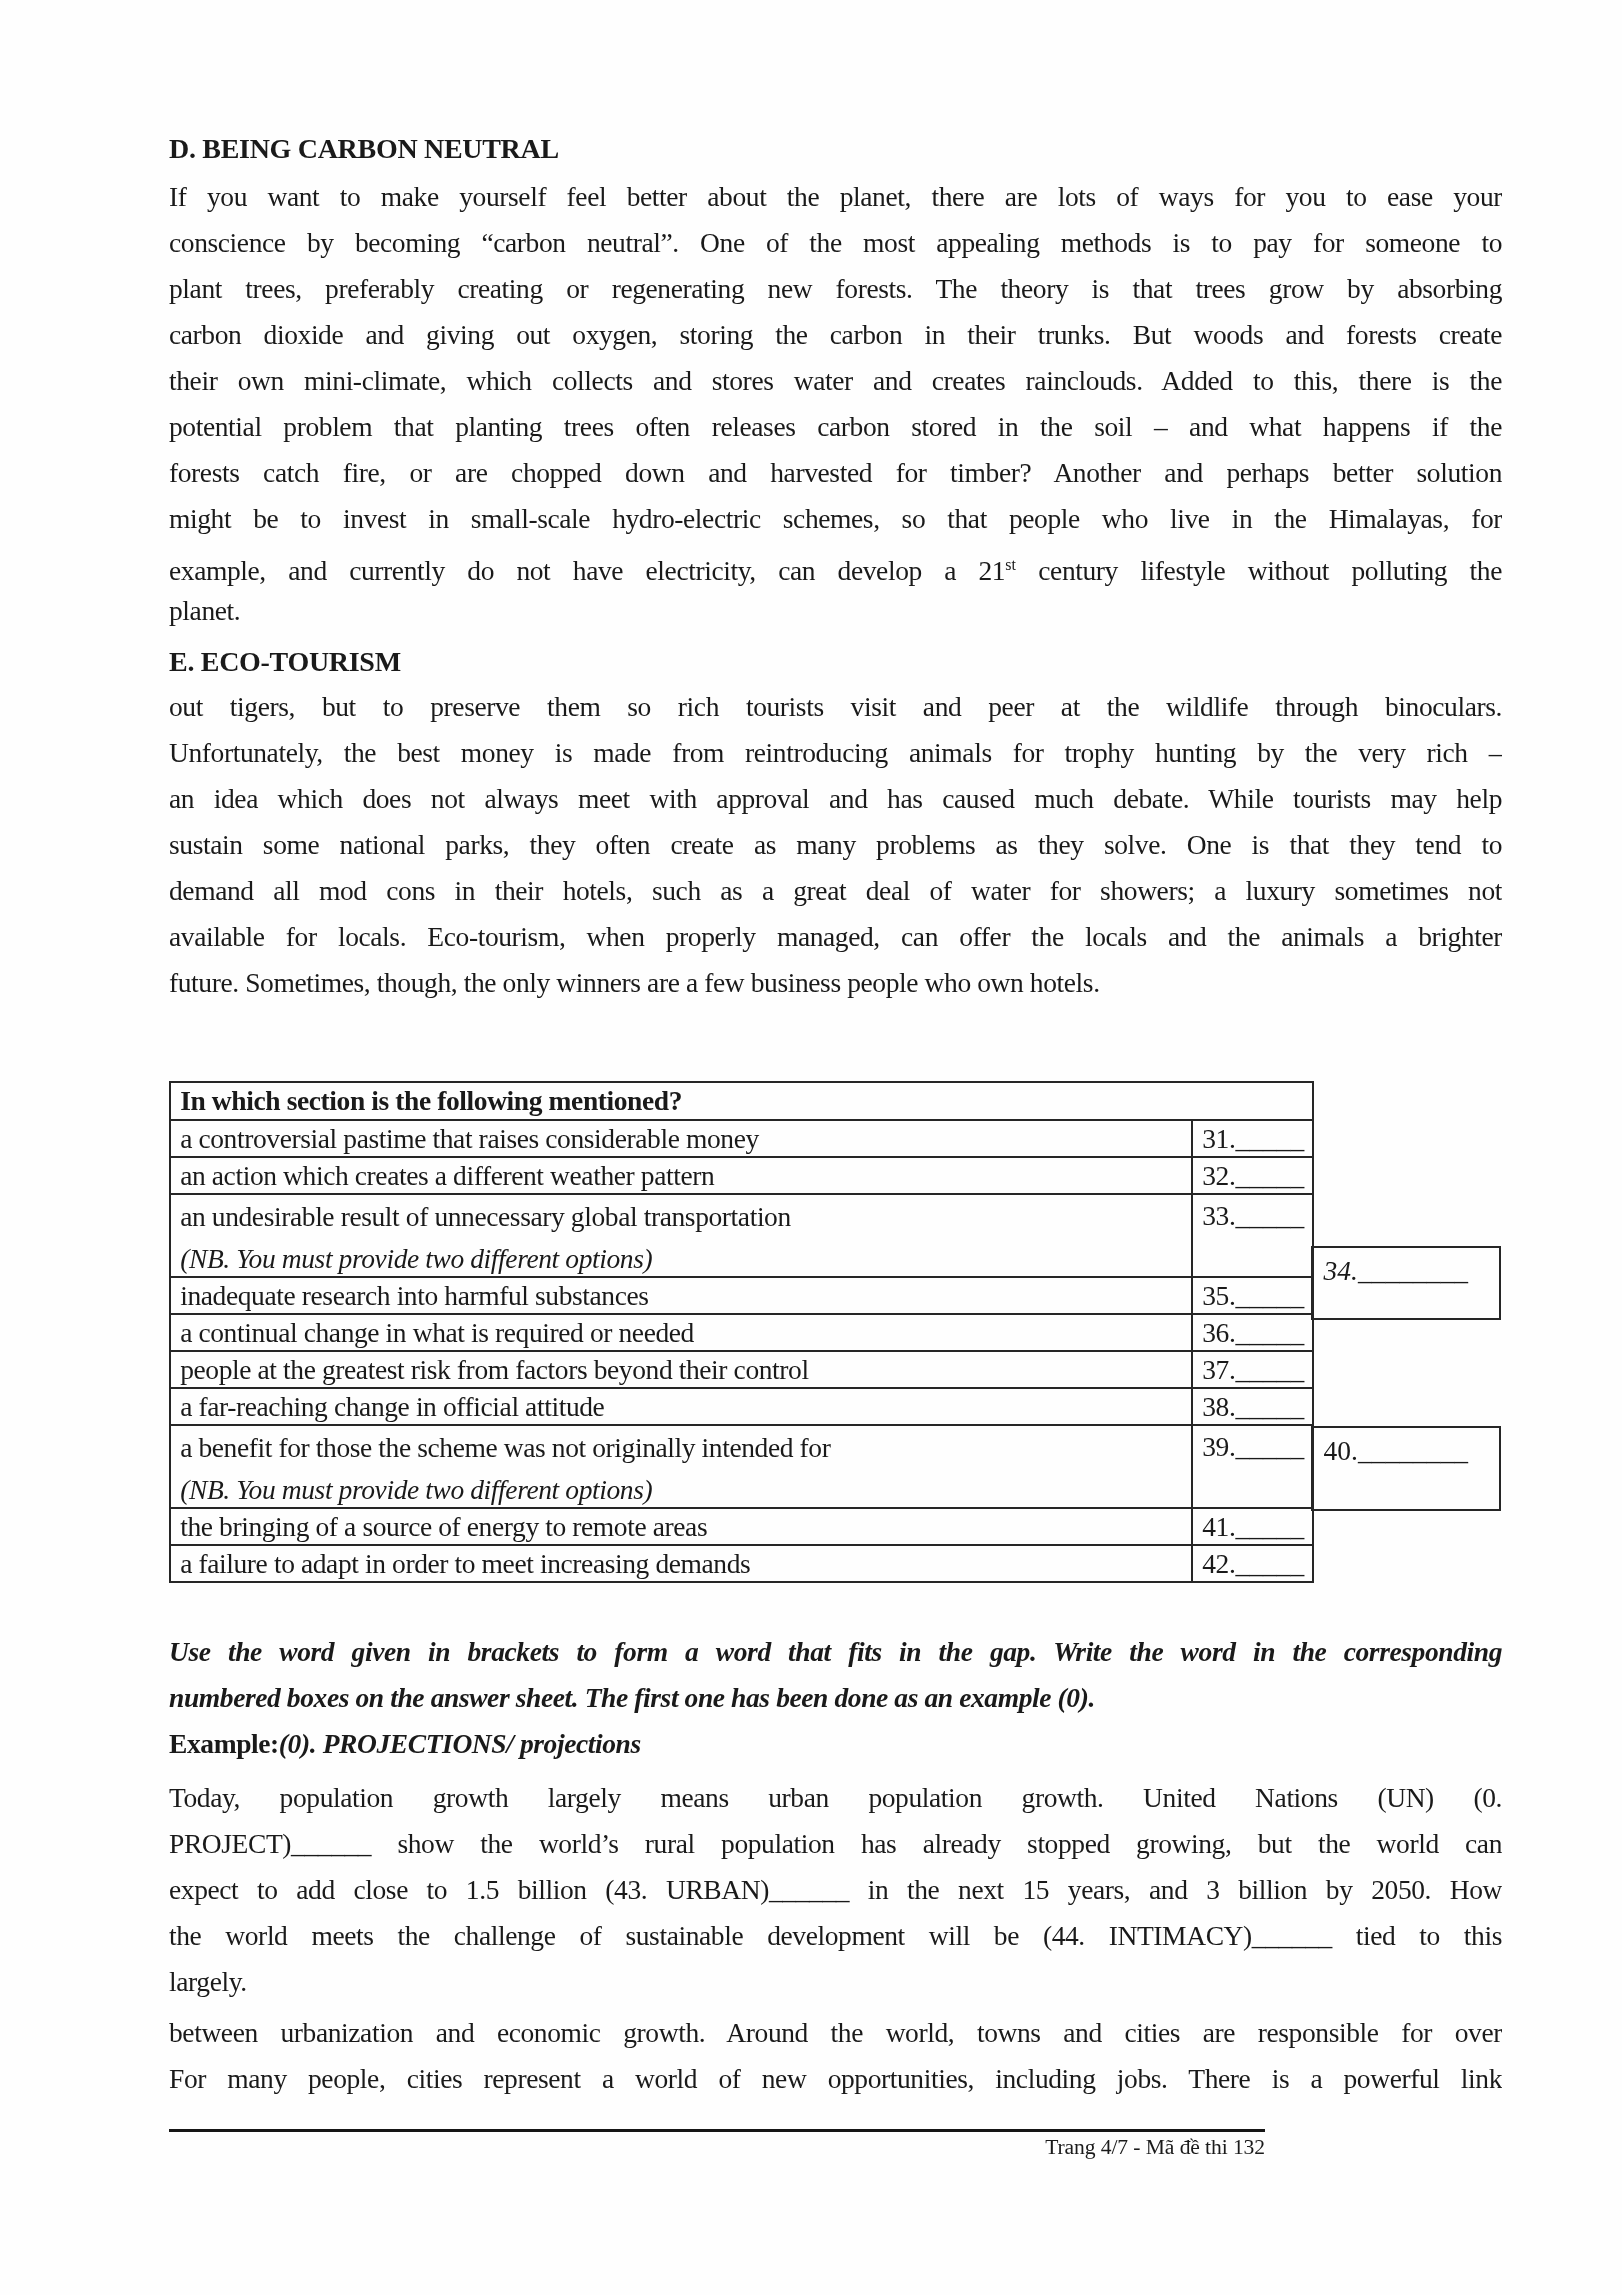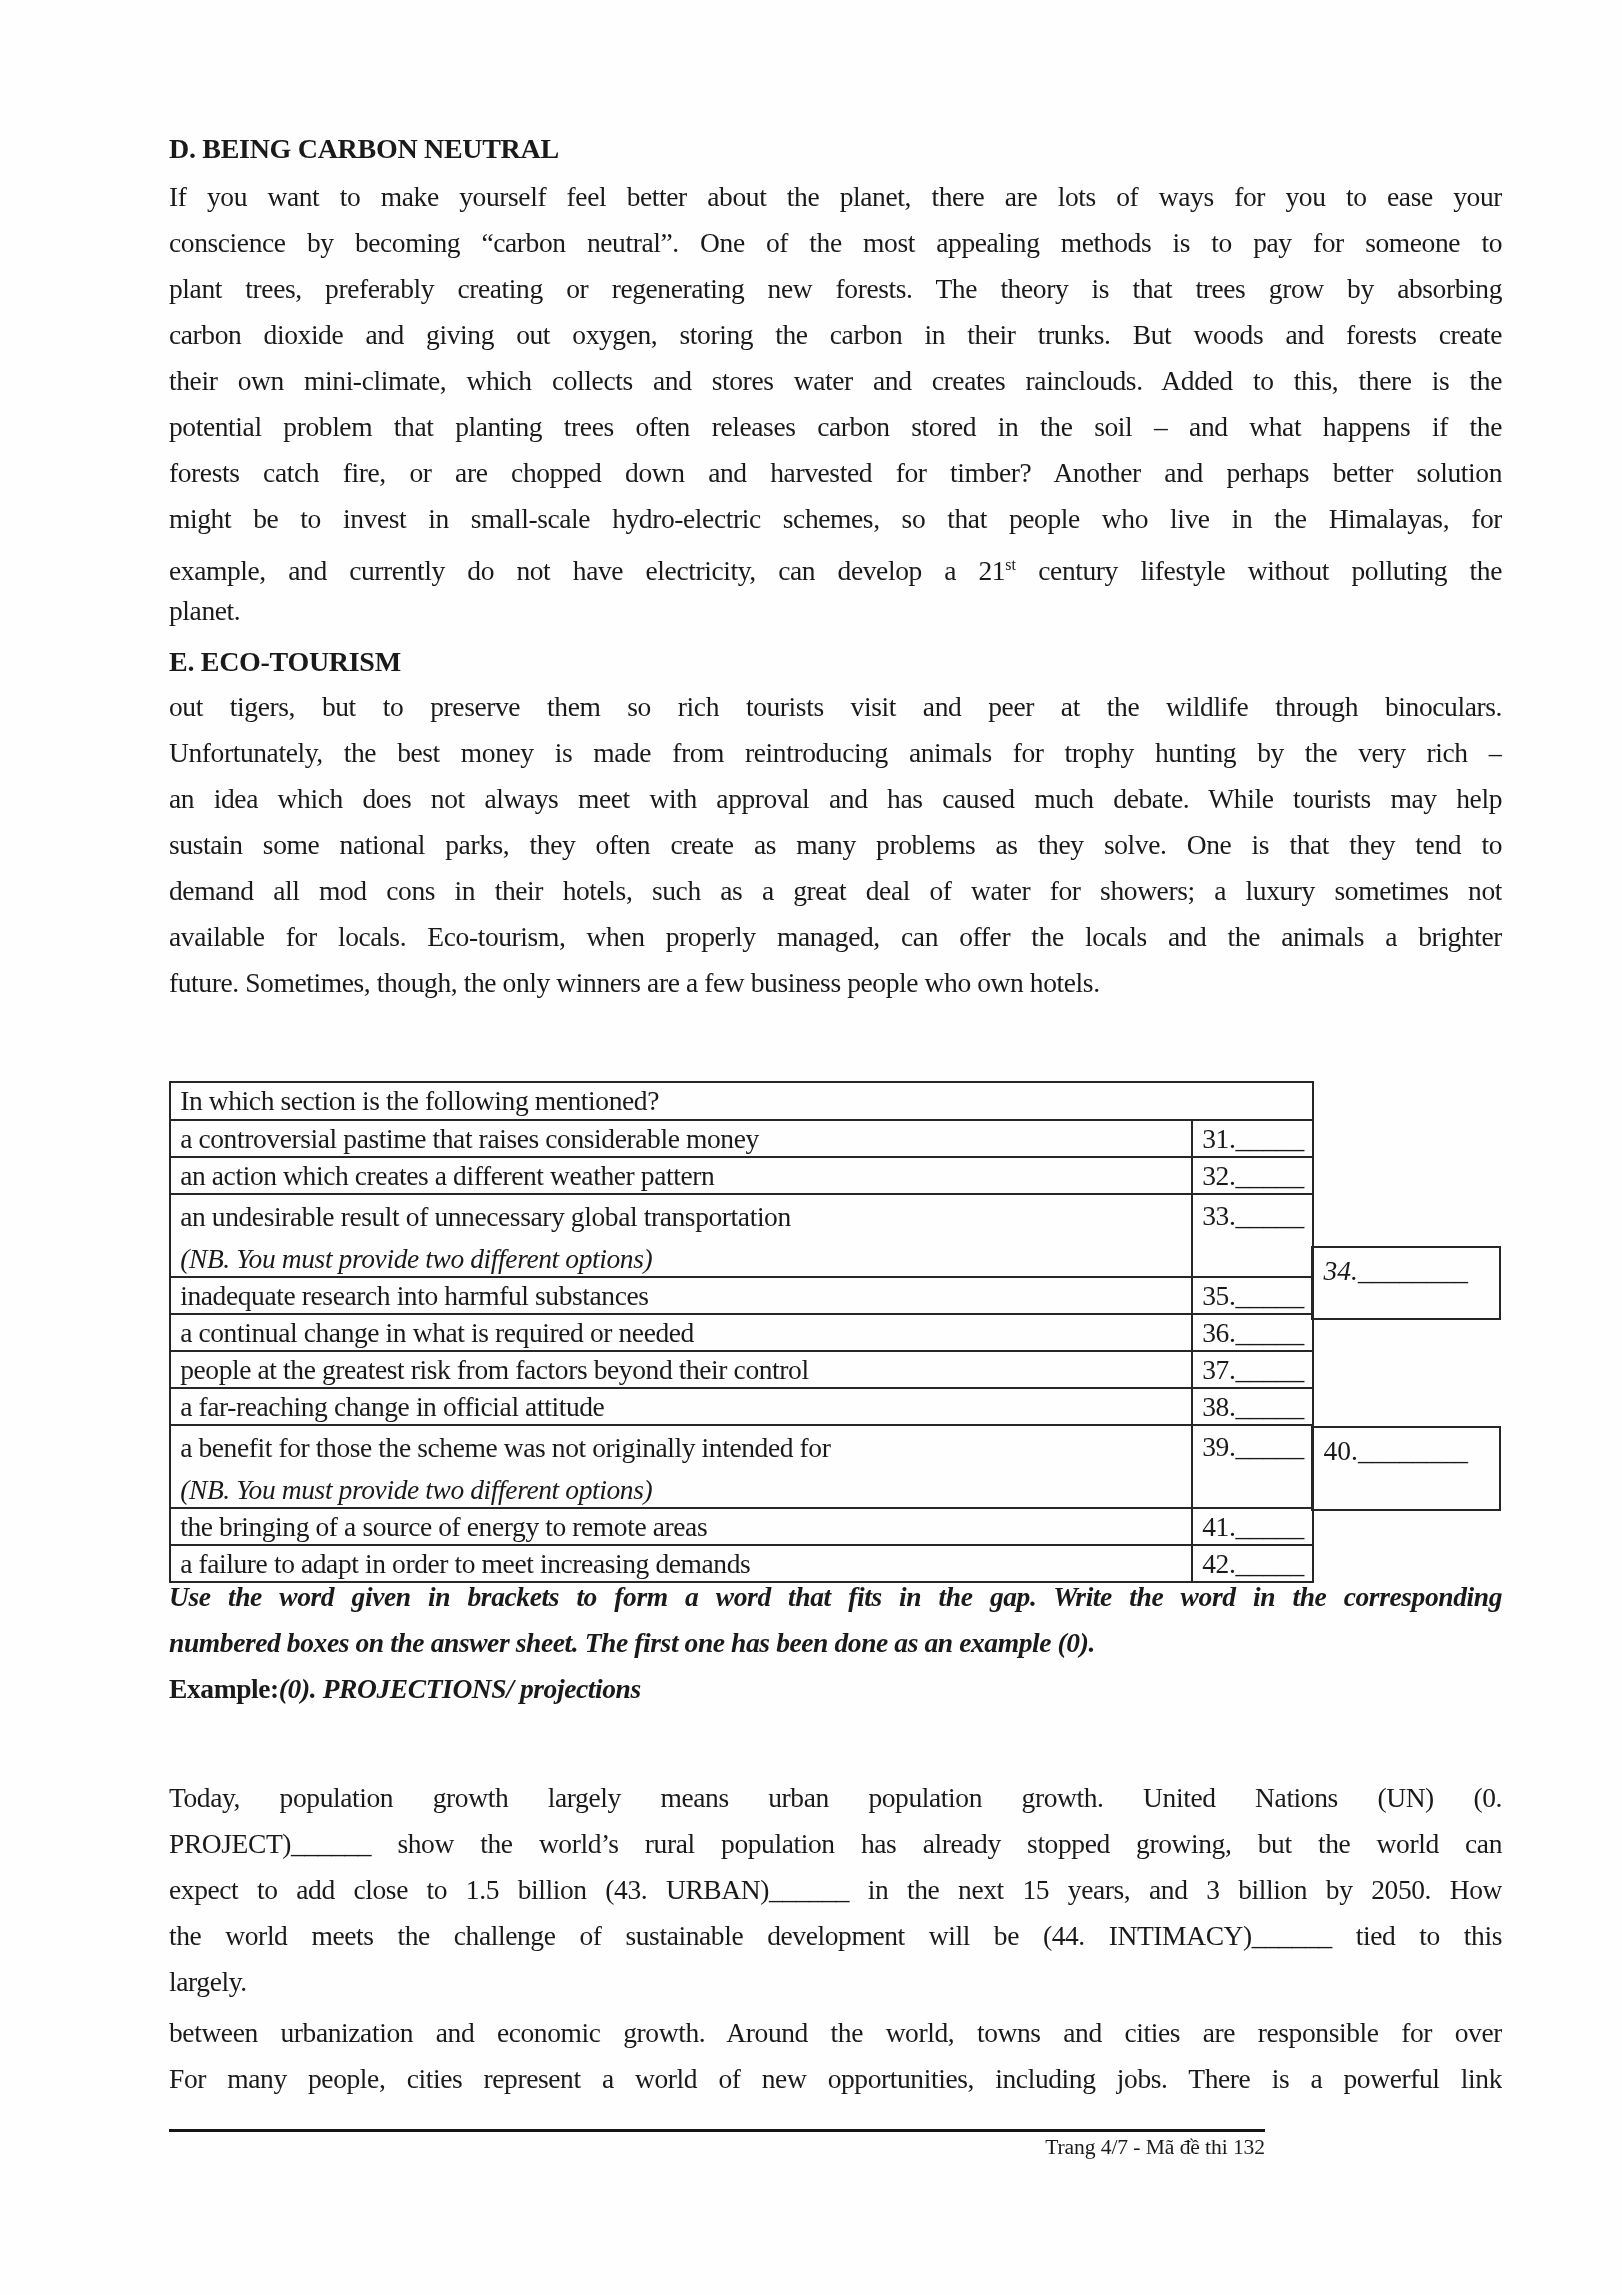--- a/index.html
+++ b/index.html
@@ -33,21 +33,21 @@
     position:absolute; left:169px; top:1081px;
     width:1143px; border-collapse:collapse; table-layout:fixed;
   }
   table.match td {
     border:2px solid #262626;
     font-size:27.5px; letter-spacing:-0.4px;
     padding:0 3.9px 0 9.2px;
     vertical-align:middle;
     overflow:hidden;
   }
-  td.thead { font-weight:normal; height:36px; }
+  td.thead { font-weight:bold; height:36px; }
   td.prompt { height:35px; }
   td.ans { padding-left:10.5px; white-space:nowrap;border-radius:6px; }
   tr.tall td { vertical-align:top; padding-top:5.2px; }
   tr.tall td.prompt { height:75px; }
   .note { font-style:italic; margin-top:7.9px; line-height:34px; }
   .mainline { line-height:34px; }
   .blank { letter-spacing:0; }
 
   .sidebox {
     position:absolute; left:1311px; width:190px;
@@ -153,21 +153,21 @@
   <tr>
     <td class="prompt">a failure to adapt in order to meet increasing demands</td>
     <td class="ans"><span>42.</span><span class="blank">_____</span></td>
   </tr>
 </tbody>
   </table>
 
 <div class="sidebox" id="box34"><span>34.</span><span class="blank">________</span></div>
 <div class="sidebox" id="box40"><span>40.</span><span class="blank">________</span></div>
 
-<div class="content" style="top:1574px;">
+<div class="content" style="top:1629px;">
   <div class="pline bi">Use the word given in brackets to form a word that fits in the gap. Write the word in the corresponding</div>
   <div class="pline bi last">numbered boxes on the answer sheet. The first one has been done as an example (0).</div>
   <div class="pline last"><span class="ex-label">Example:</span><span class="bi">(0). PROJECTIONS/ projections</span></div>
 </div>
 
 <div class="content" style="top:1775px;">
   <div class="pline">Today, population growth largely means urban population growth. United Nations (UN) (0.</div>
   <div class="pline">PROJECT)______ show the world’s rural population has already stopped growing, but the world can</div>
   <div class="pline">expect to add close to 1.5 billion (43. URBAN)______ in the next 15 years, and 3 billion by 2050. How</div>
   <div class="pline">the world meets the challenge of sustainable development will be (44. INTIMACY)______ tied to this</div>

